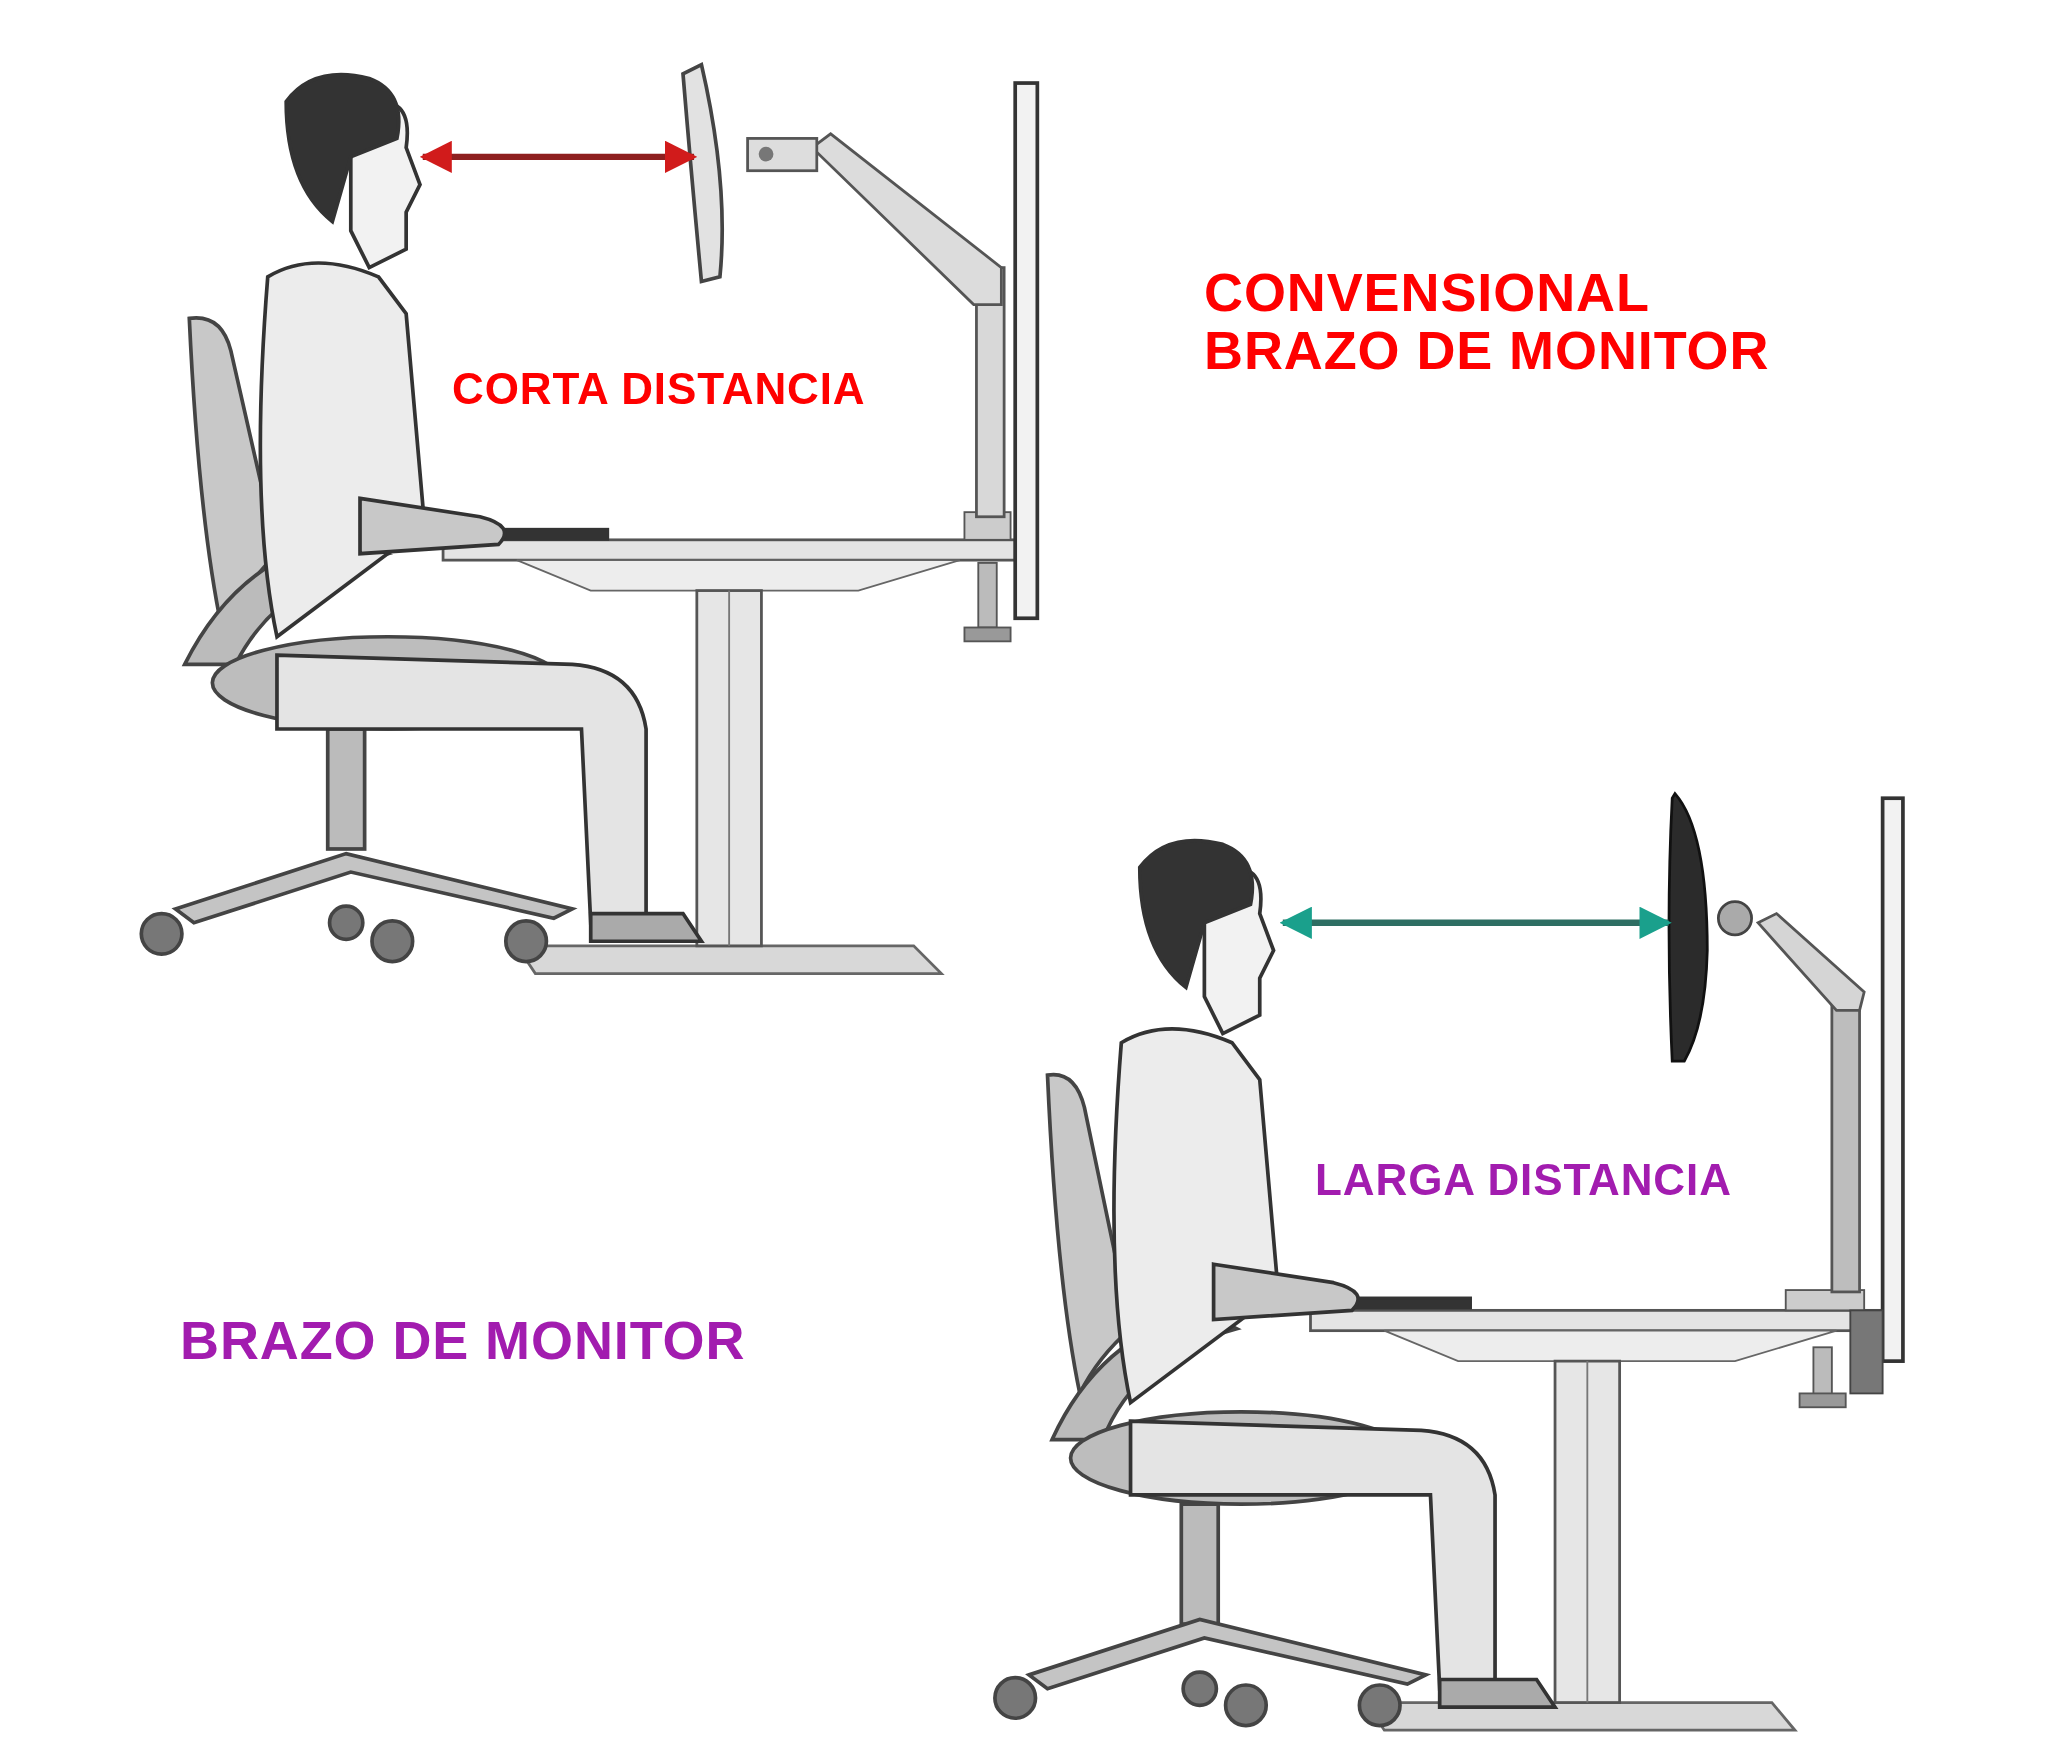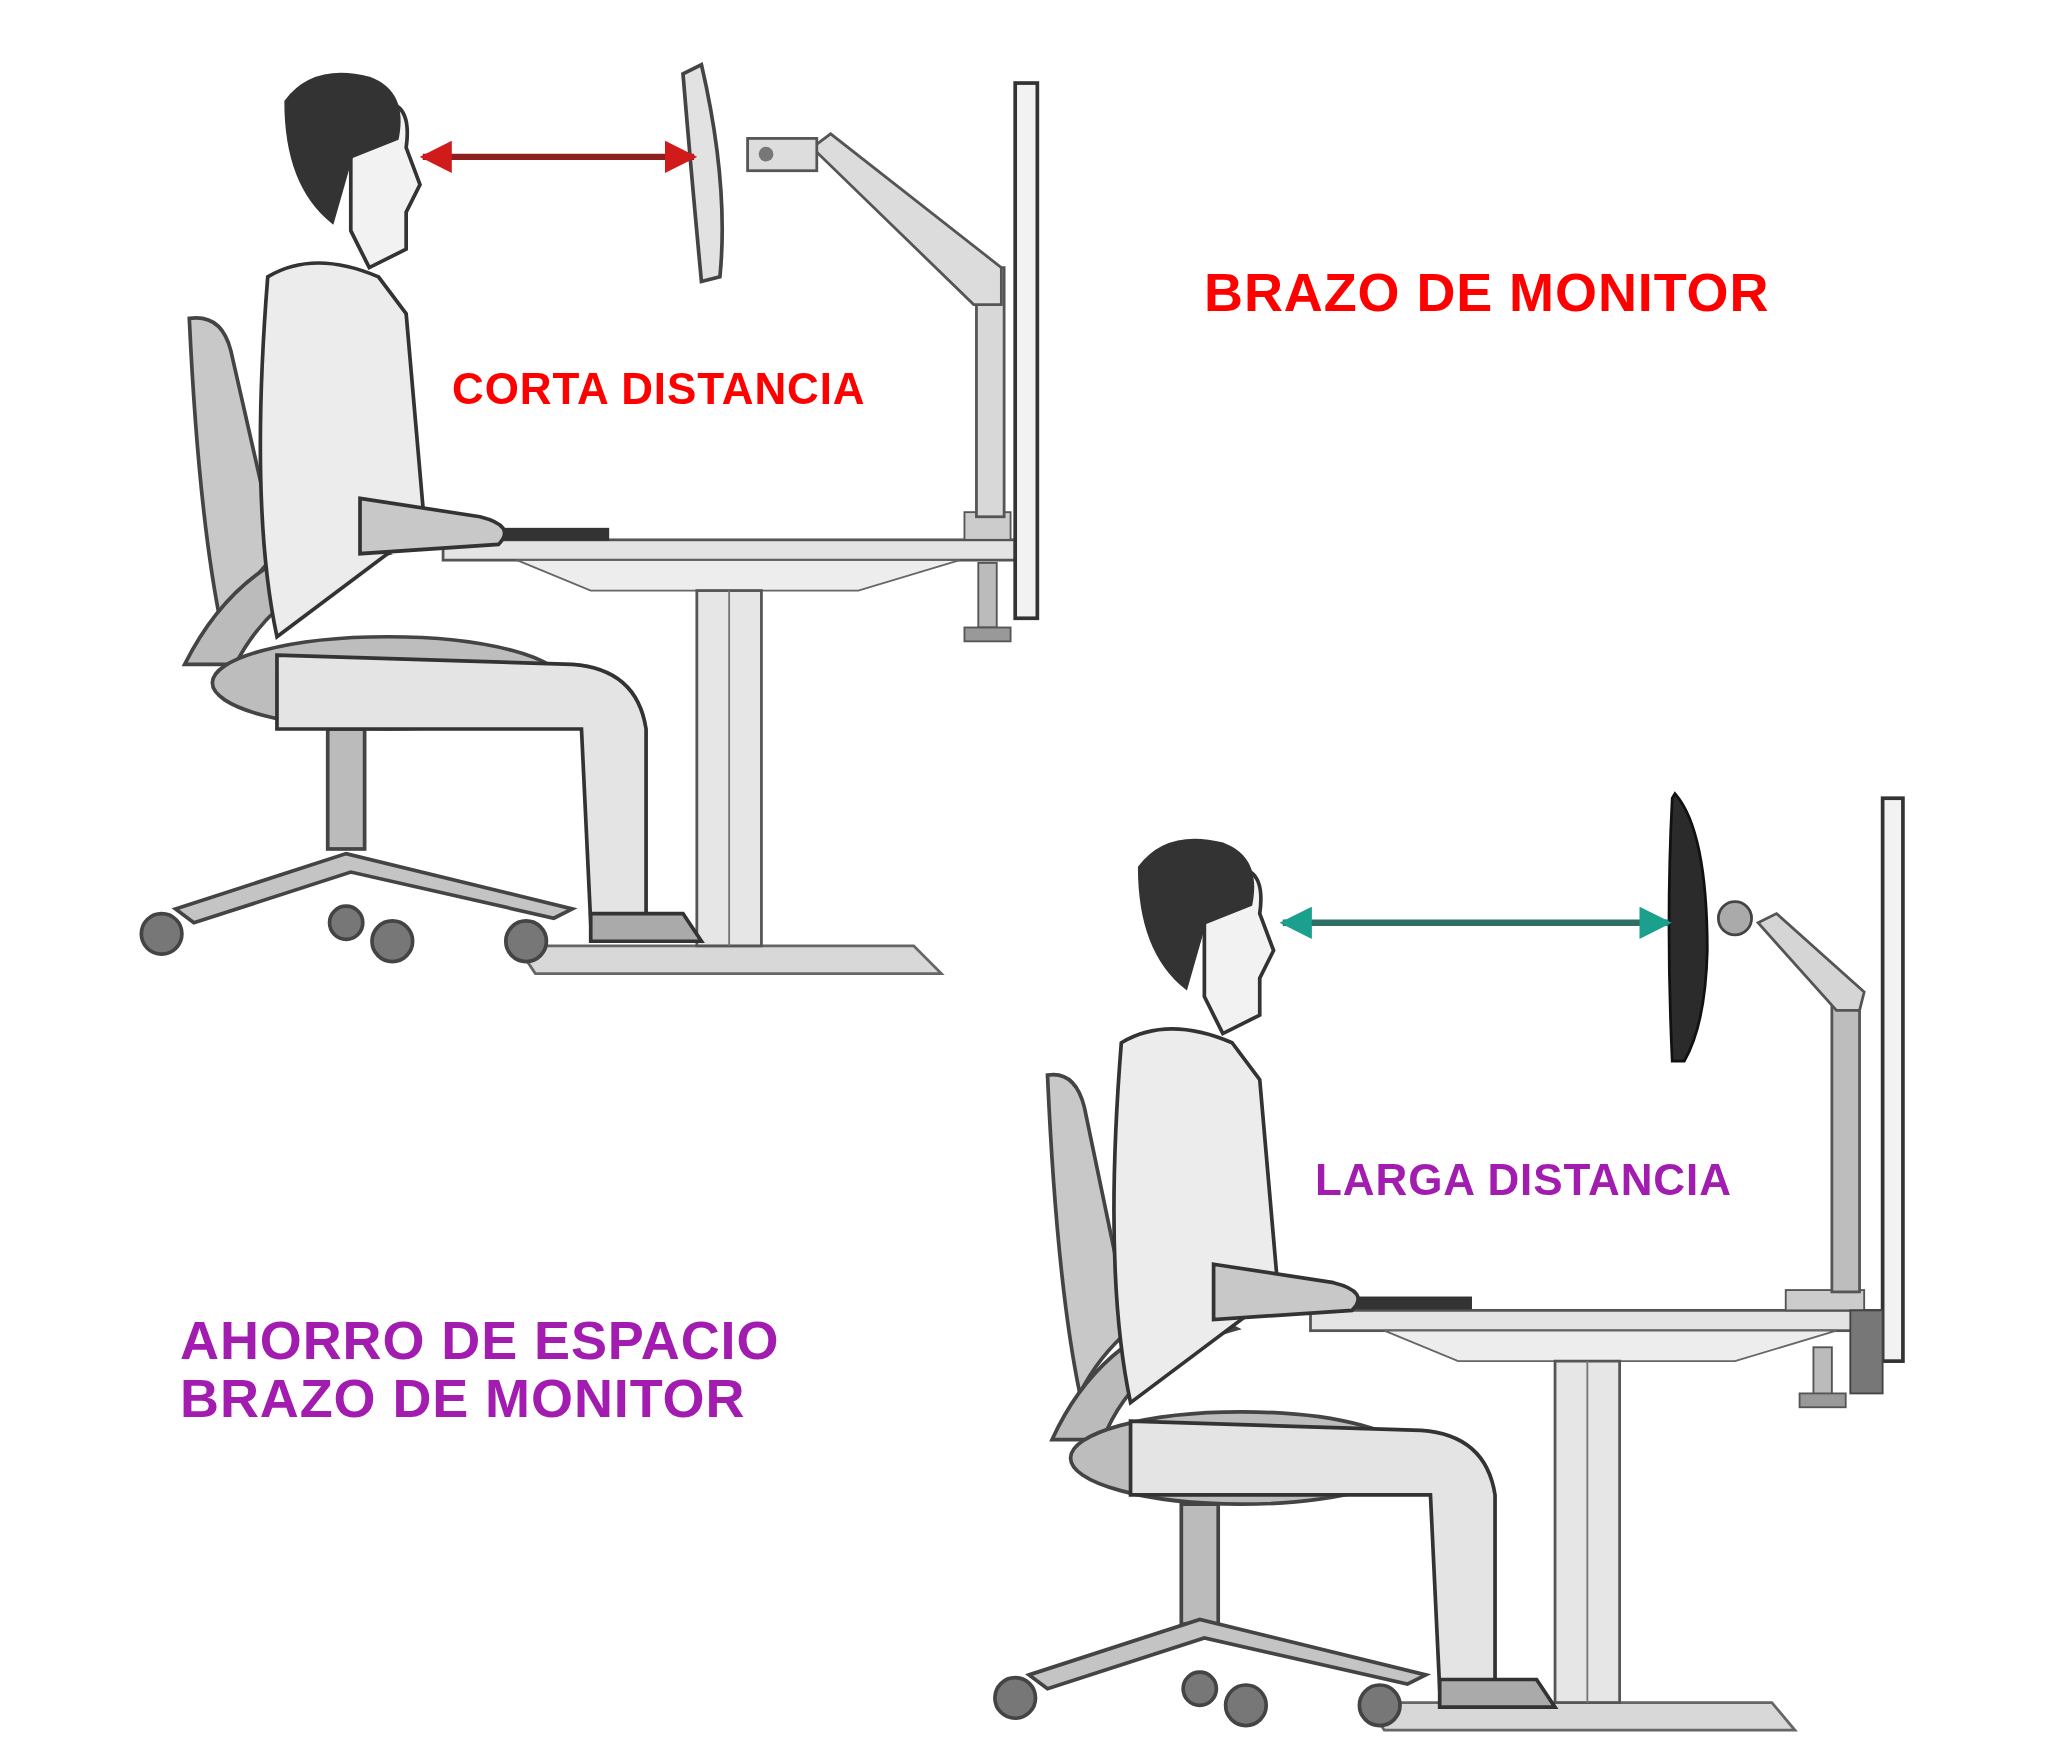--- a/index.html
+++ b/index.html
@@ -110,22 +110,22 @@
       <path d="M1560,1820 L1665,1820 L1685,1850 L1560,1850 Z" fill="#aaa"></path>
       <path d="M1215,1130 Q1265,1100 1335,1130 L1365,1170 L1385,1400 L1225,1520 Q1195,1380 1215,1130 Z" fill="#ececec"></path>
       <path d="M1315,1370 L1445,1390 Q1485,1400 1465,1420 L1315,1430 Z" fill="#c8c8c8"></path>
       <path d="M1305,950 Q1375,920 1365,990 L1380,1030 L1365,1060 L1365,1100 L1325,1120 L1305,1080 Z" fill="#f2f2f2"></path>
       <path d="M1235,940 Q1265,900 1325,915 Q1365,930 1355,980 L1305,1000 L1285,1070 Q1235,1030 1235,940 Z" fill="#333"></path>
     </g>
   </g>
 </svg>
 
 <div class="label red title-top">
+  <div>CONVENSIONAL</div>
   <div>BRAZO DE MONITOR</div>
 </div>
 <div class="label red short-dist">CORTA DISTANCIA</div>
 
 <div class="label teal title-bottom">
-  <div>AHORRO DE ESPACIO</div>
   <div>BRAZO DE MONITOR</div>
 </div>
 <div class="label teal long-dist">LARGA DISTANCIA</div>
 
 
 </body></html>

